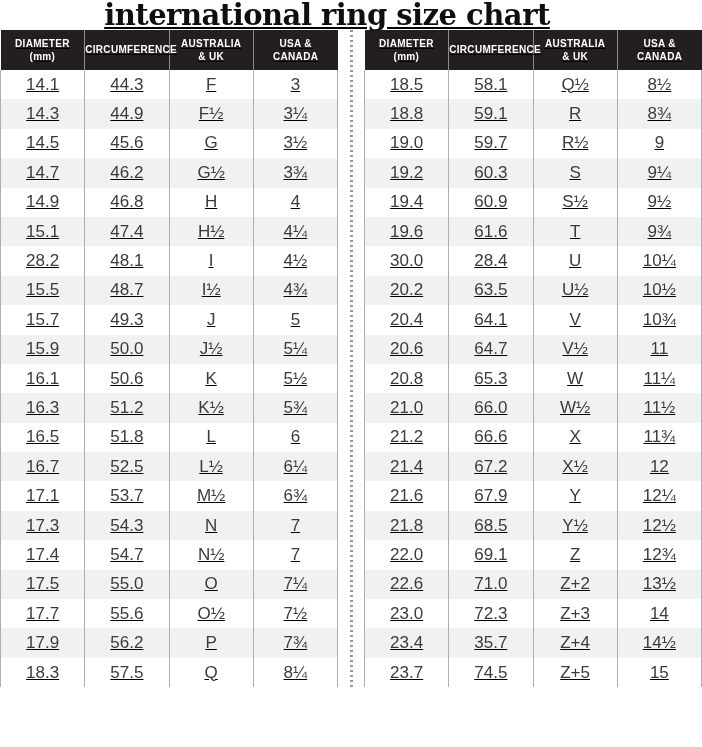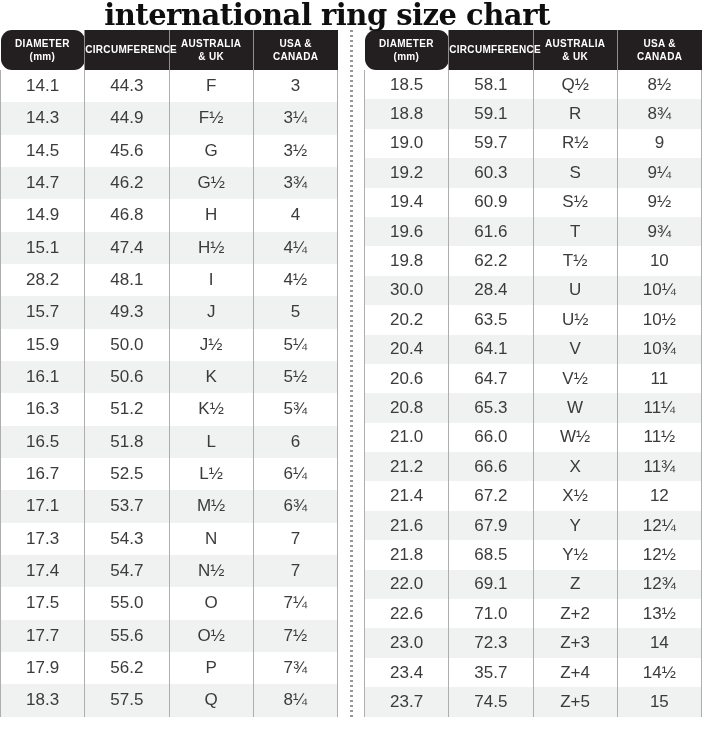--- a/index.html
+++ b/index.html
@@ -7,20 +7,21 @@
     padding: 0;
     background: #ffffff;
     width: 702px;
     height: 747px;
     overflow: hidden;
     font-family: "Liberation Sans", sans-serif;
   }
   .page {
     width: 702px;
     height: 575px;
+    text-decoration: underline;
   }
   h1.title {
     margin: 0;
     height: 30px;
     line-height: 31px;
     text-align: center;
     font-family: "DejaVu Serif", serif;
     font-weight: 700;
     font-size: 29px;
     letter-spacing: -0.5px;
@@ -46,21 +47,21 @@
     font-weight: bold;
     letter-spacing: 0.3px;
     height: 40px;
     text-align: center;
     vertical-align: middle;
     white-space: pre-line;
     line-height: 1.35;
     border-left: 1px solid #8e8e8e;
     padding: 0;
   }
-  table.size-table th:first-child { border-left: none; border-radius: 11px; }
+  table.size-table th:first-child { border-left: none; }
   table.size-table td {
     height: 29.4px;
     padding: 0;
     text-align: center;
     vertical-align: middle;
     font-size: 17px;
     color: #3b3b3b;
     border-left: 1px solid #aeaeae;
     background: #ffffff;
   }
@@ -138,20 +139,26 @@
             <td>H½</td>
             <td>4¼</td>
           </tr>
           <tr>
             <td>28.2</td>
             <td>48.1</td>
             <td>I</td>
             <td>4½</td>
           </tr>
           <tr>
+            <td>15.5</td>
+            <td>48.7</td>
+            <td>I½</td>
+            <td>4¾</td>
+          </tr>
+          <tr>
             <td>15.7</td>
             <td>49.3</td>
             <td>J</td>
             <td>5</td>
           </tr>
           <tr>
             <td>15.9</td>
             <td>50.0</td>
             <td>J½</td>
             <td>5¼</td>
@@ -272,26 +279,20 @@
             <td>S½</td>
             <td>9½</td>
           </tr>
           <tr>
             <td>19.6</td>
             <td>61.6</td>
             <td>T</td>
             <td>9¾</td>
           </tr>
           <tr>
-            <td>19.8</td>
-            <td>62.2</td>
-            <td>T½</td>
-            <td>10</td>
-          </tr>
-          <tr>
             <td>30.0</td>
             <td>28.4</td>
             <td>U</td>
             <td>10¼</td>
           </tr>
           <tr>
             <td>20.2</td>
             <td>63.5</td>
             <td>U½</td>
             <td>10½</td>

